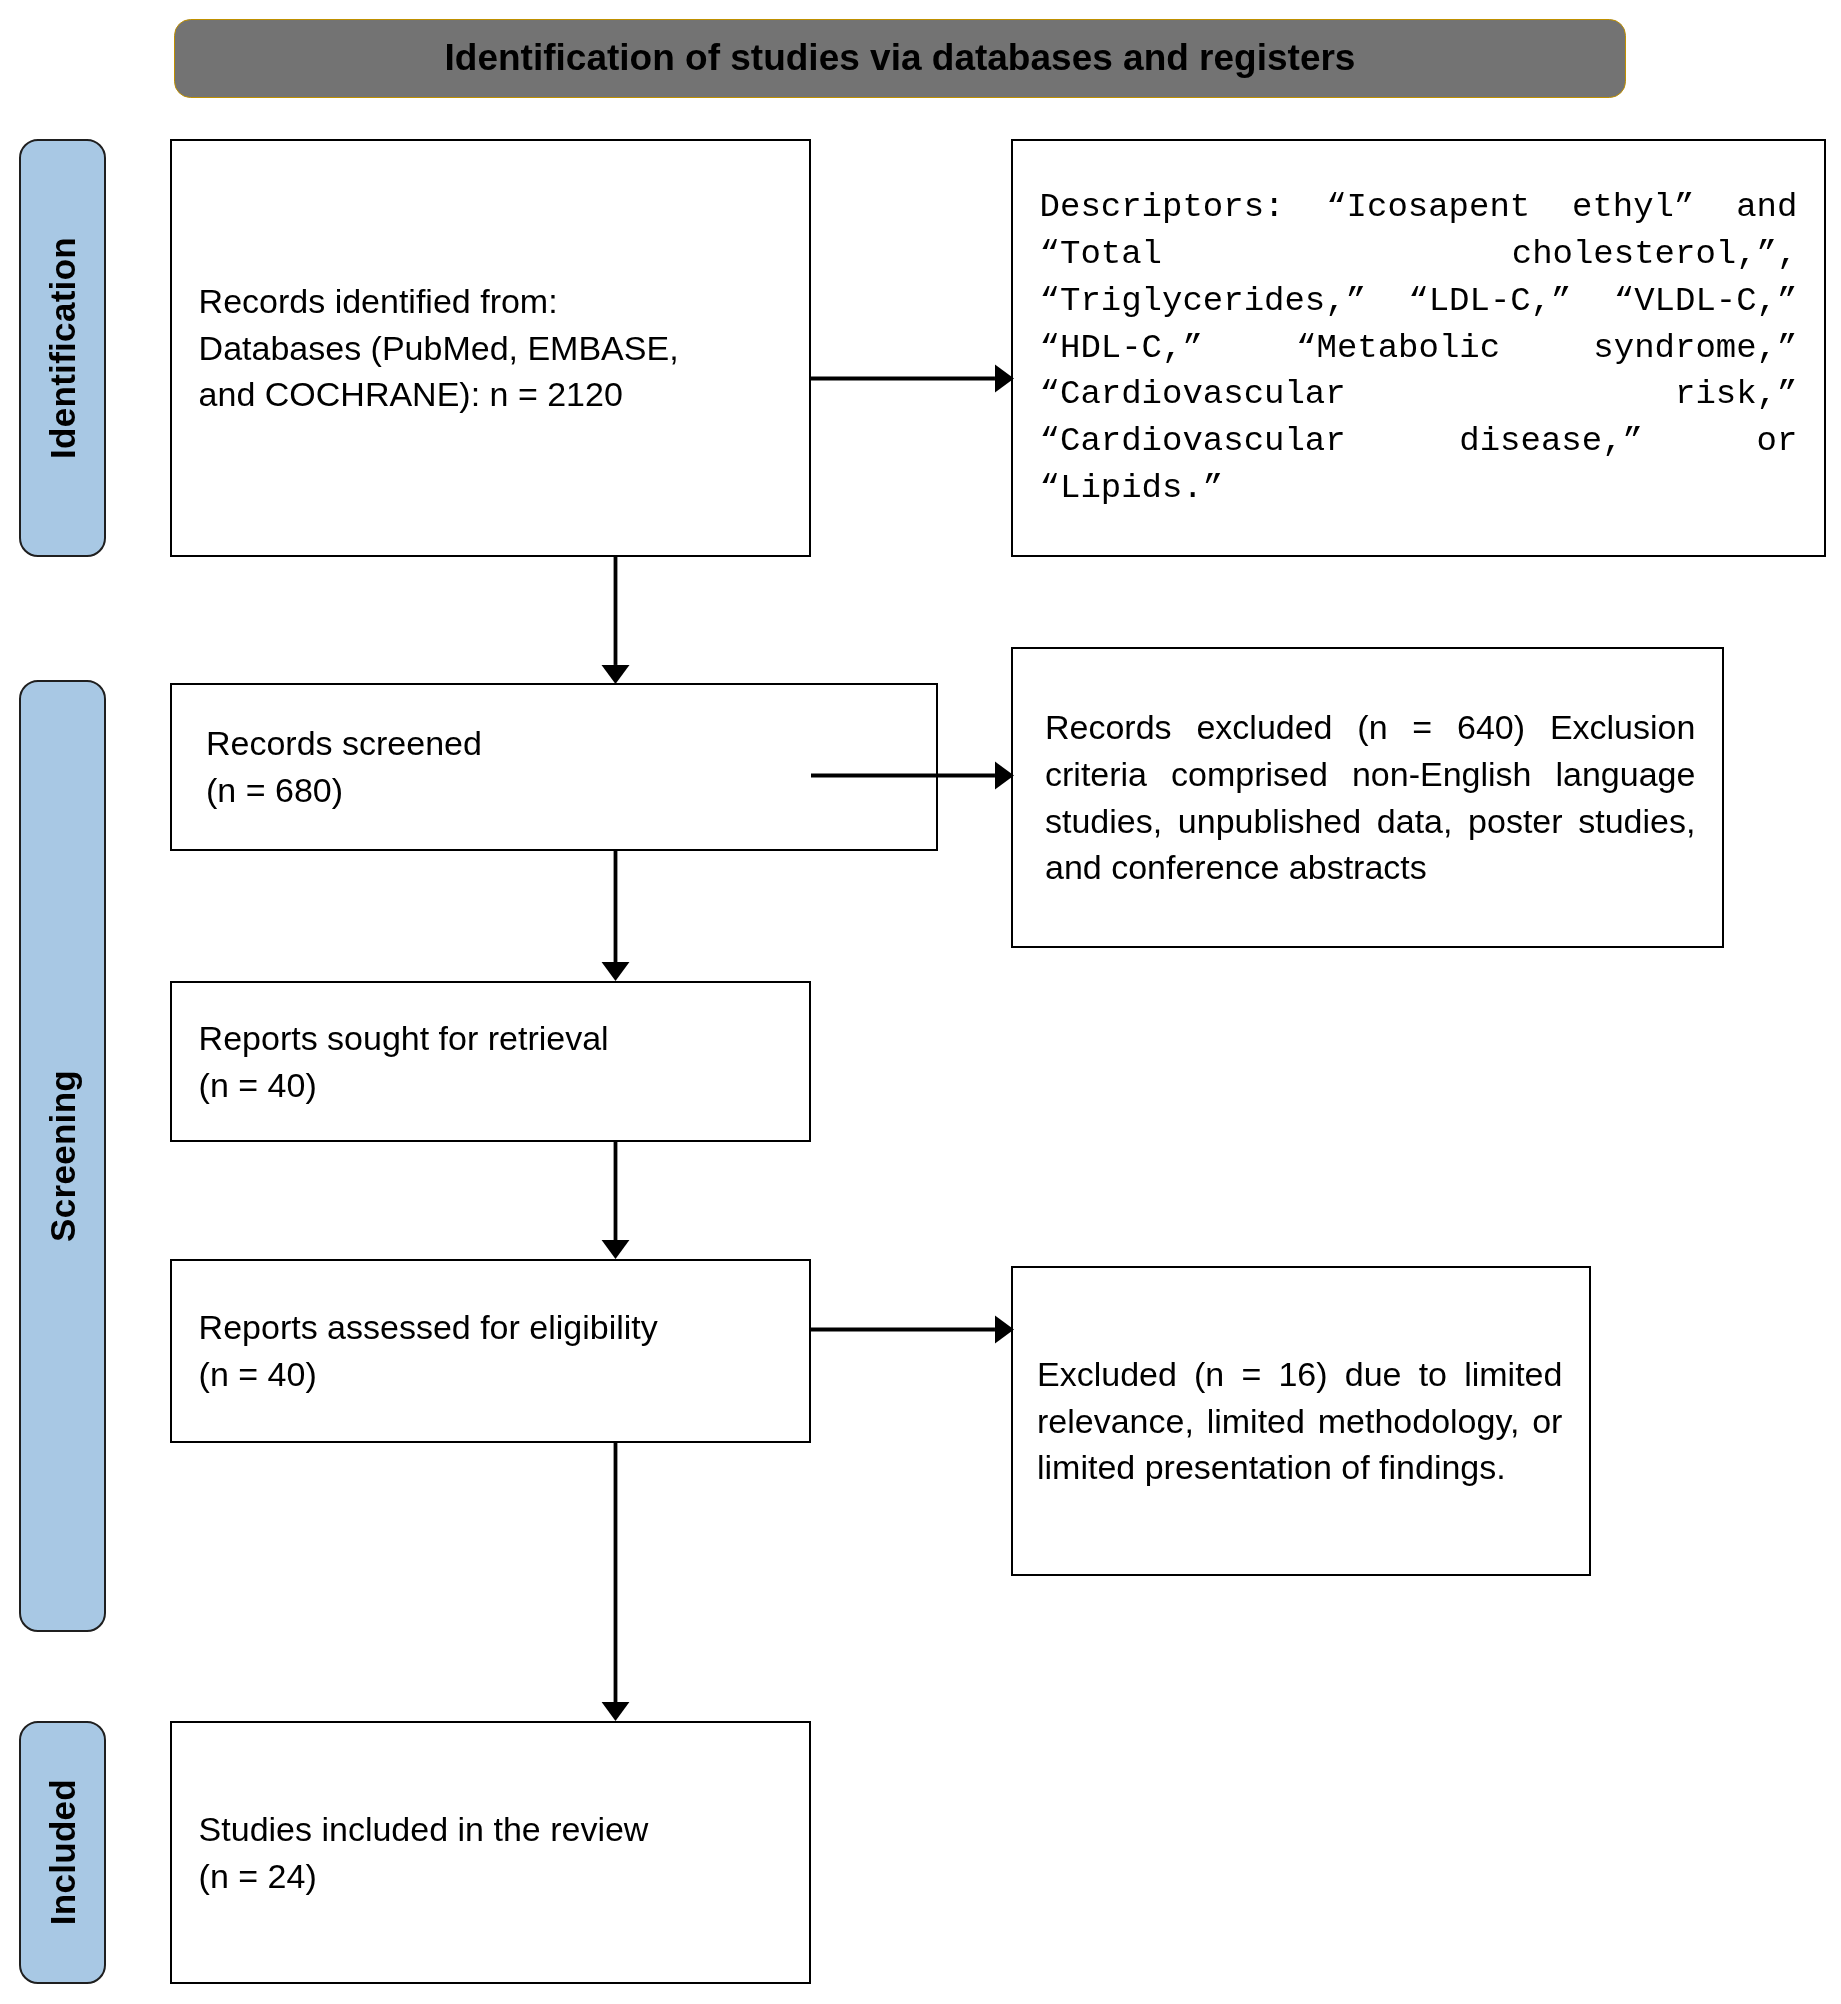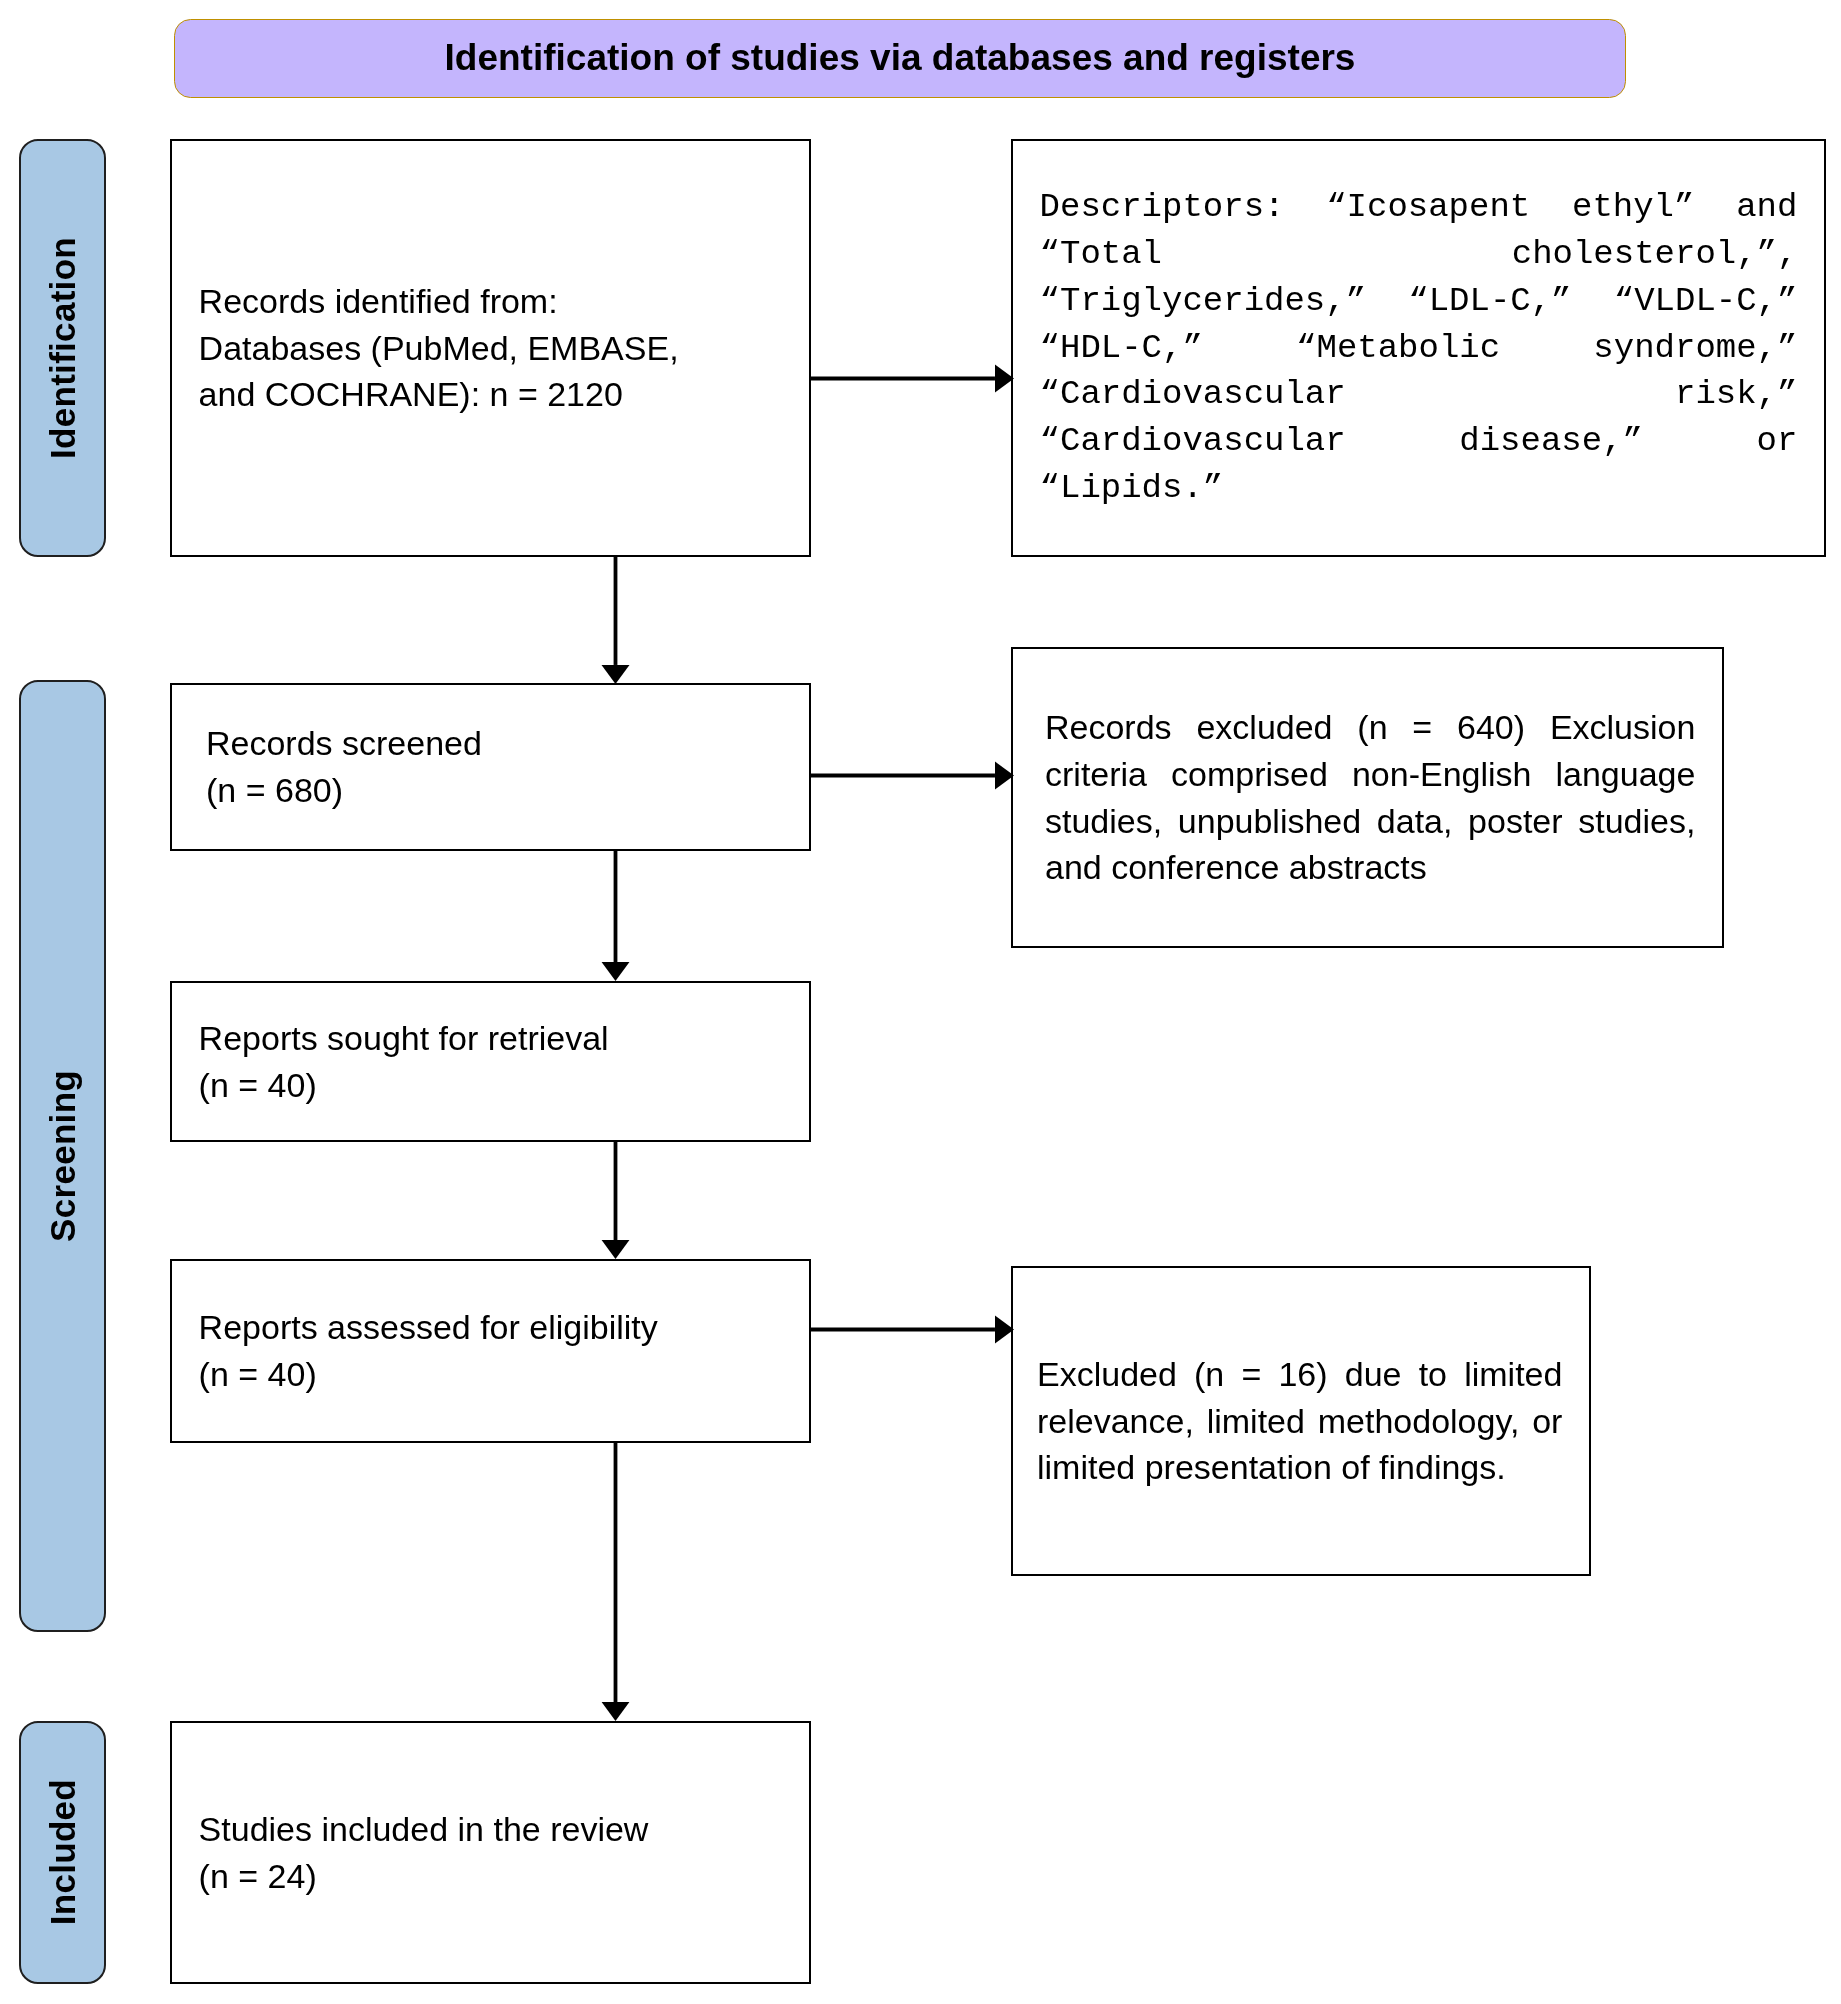--- a/index.html
+++ b/index.html
@@ -20,21 +20,21 @@
     overflow: hidden;
   }
 
   
   .header-banner {
     position: absolute;
     left: 174px;
     top: 19px;
     width: 1452px;
     height: 79px;
-    background: #c4b5fd;
+    background: #737373;
     border: 1.9px solid #BF9000;
     border-radius: 16.5px;
     box-sizing: border-box;
     display: flex;
     align-items: center;
     justify-content: center;
   }
   .header-banner .banner-text {
     font-size: 37px;
     font-weight: bold;
@@ -137,21 +137,21 @@
     </svg>
   </div>
 
   <div class="connector" style="left:595px; top:557px; width:41px; height:127px;">
     <svg width="41" height="127" viewBox="0 0 64 200">
       <line x1="32" y1="0" x2="32" y2="170" stroke="#000000" stroke-width="6"></line>
       <polygon points="10,170 54,170 32,200" fill="#000000"></polygon>
     </svg>
   </div>
 
-  <div class="flow-box" style="left:170px; top:683px; width:641px; height:168px;padding-left:34px;">
+  <div class="flow-box" style="left:170px; top:683px; width:768px; height:168px;padding-left:34px;">
     <div class="box-text">Records screened
 (n = 680)</div>
   </div>
 
   <div class="flow-box justified" style="left:1011px; top:647px; width:713px; height:301px;padding-left:32px;">
     <div class="box-text">Records excluded (n = 640) Exclusion criteria comprised non-English language studies, unpublished data, poster studies, and conference abstracts</div>
   </div>
 
   <div class="connector" style="left:811px; top:755px; width:203px; height:41px;">
     <svg width="203" height="41" viewBox="0 0 320 64">

